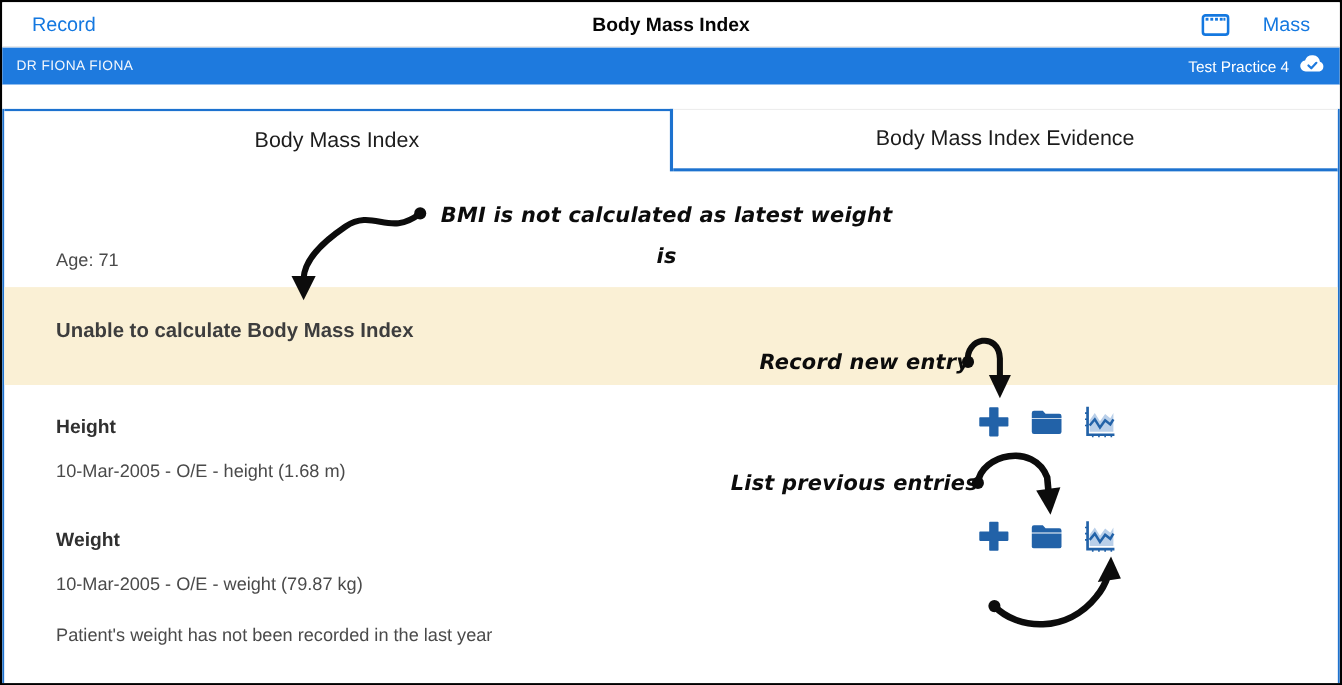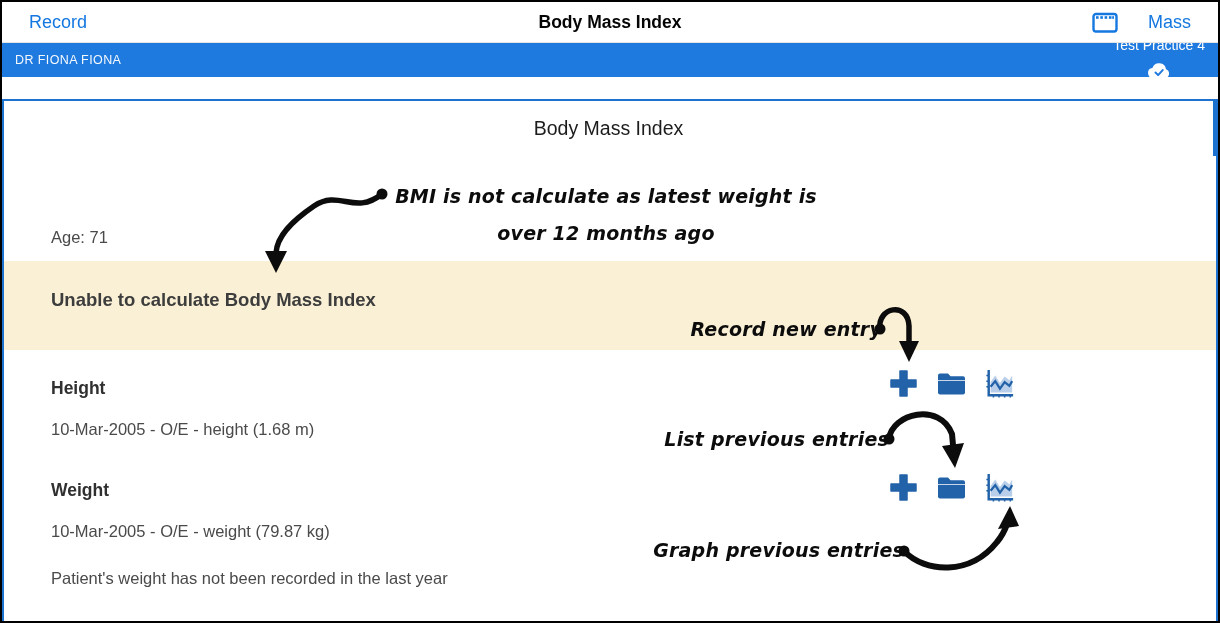--- a/index.html
+++ b/index.html
@@ -10,21 +10,21 @@
   .navbar { position:relative; height:41px; background:#fff; display:flex; align-items:center; border-bottom:1px solid #e4e4e4; }
   .nav-cancel { position:absolute; left:27px; font-size:18px; color:#1478e0; cursor:pointer; }
   .nav-title { position:absolute; left:0; right:0; text-align:center; font-size:17.5px; font-weight:bold; color:#050505; }
   .nav-right { position:absolute; right:27px; display:flex; align-items:center; gap:30px; }
   .nav-save { font-size:18px; color:#1478e0; cursor:pointer; }
   .cal-icon { display:inline-block; width:26px; height:21px; cursor:pointer; }
 
   
   .practice-bar { height:34px; background:#1e7ade; display:flex; align-items:center; justify-content:space-between; padding:0 13px; }
   .doctor-name { color:#f4f8fd; font-size:12.5px; letter-spacing:.4px; }
-  .practice-right { display:flex; align-items:center; gap:9px; cursor:pointer;flex-direction:column; }
+  .practice-right { display:flex; align-items:center; gap:9px; cursor:pointer; }
   .practice-name { color:#fff; font-size:14px; }
 
   .gap-strip { height:22px; background:#fff; }
 
   
   .panel { position:absolute; left:0; right:0; top:97px; bottom:0; border-left:2px solid #1d72cf; border-right:2px solid #1d72cf; display:flex; flex-direction:column; }
   .tabs { display:flex; height:57px; flex:0 0 57px; }
   .tab { flex:1; display:flex; align-items:center; justify-content:center; font-size:19.5px; color:#1c1c1c; cursor:pointer; background:#fff; }
   .tab.active { border-top:2px solid #1d72cf; border-right:3px solid #1d72cf; }
   .tab.inactive { border-top:1px solid #ededed; border-bottom:3px solid #1d72cf; }
@@ -79,28 +79,29 @@
         </svg>
       </span>
     </span>
   </div>
 
   <div class="gap-strip"></div>
 
   <div class="panel">
     <div class="tabs">
       <div class="tab active">Body Mass Index</div>
+      <div class="tab inactive">Body Mass Index Evidence</div>
     </div>
 
     <div class="content">
 
       <div class="abs body-text" style="left:47px; top:72px;">Age: 71</div>
 
       <div class="abs hand bmi-note">
-        <div>BMI is not calculate as latest weight is</div>
+        <div>BMI is not calculated as latest weight is</div>
         <div>over 12 months ago</div>
       </div>
 
       <div class="banner">
         <span class="banner-text">Unable to calculate Body Mass Index</span>
       </div>
 
       <div class="abs hand" style="left:590px; top:162px; width:288px; text-align:right;">Record new entry</div>
 
       <div class="abs section-h" style="left:47px; top:222px;">Height</div>
@@ -148,21 +149,20 @@
         <span class="tool-icon">
           <svg width="31" height="31" viewBox="0 0 33 33">
             <polygon points="7,15 12,8 17,16 22,9 27,13 30,8 30,26 7,26" fill="#b9cfe9"></polygon>
             <polyline points="7,20 12,14 17,22 22,15 27,19 30,14" fill="none" stroke="#2262a8" stroke-width="2.4"></polyline>
             <path d="M5 2 V29 H31" fill="none" stroke="#2262a8" stroke-width="2.6"></path>
             <path d="M5 8 h-2.5 M5 14 h-2.5 M5 20 h-2.5 M10 29 v2.5 M16 29 v2.5 M22 29 v2.5 M28 29 v2.5" stroke="#2262a8" stroke-width="1.6"></path>
           </svg>
         </span>
       </div>
 
-      <div class="abs hand" style="left:600px; top:383px; width:300px; text-align:right;">Graph previous entries</div>
 
       <div class="abs body-text" style="left:47px; top:413px;">Patient's weight has not been recorded in the last year</div>
     </div>
   </div>
 
   <svg class="arrow-overlay" viewBox="0 0 1220 623">
     <g fill="#0c0c0c" stroke="#0c0c0c">
 
       <circle cx="380" cy="192" r="5.5" stroke="none"></circle>
       <path d="M380 192 C 352 214, 338 187, 312 204 C 290 219, 275 234, 274 251" fill="none" stroke-width="5.5" stroke-linecap="round"></path>

